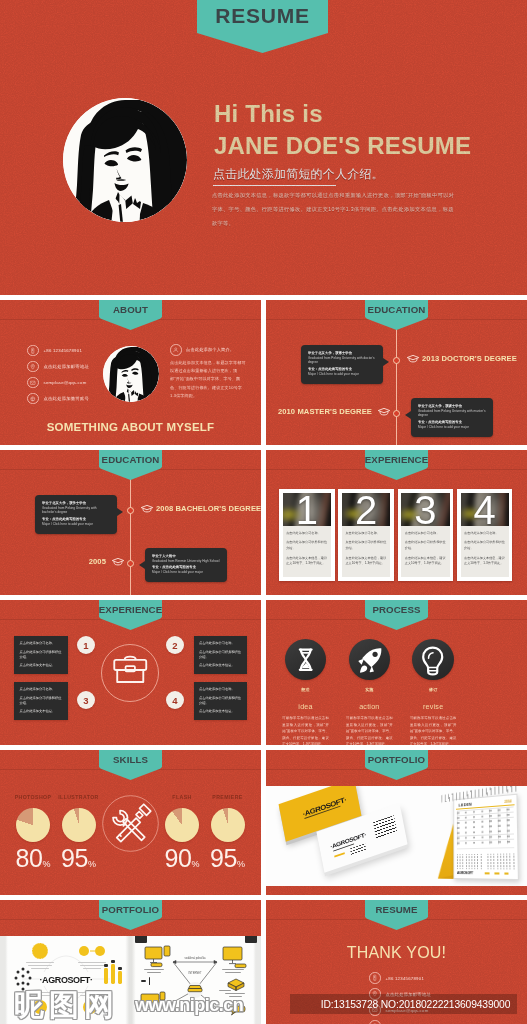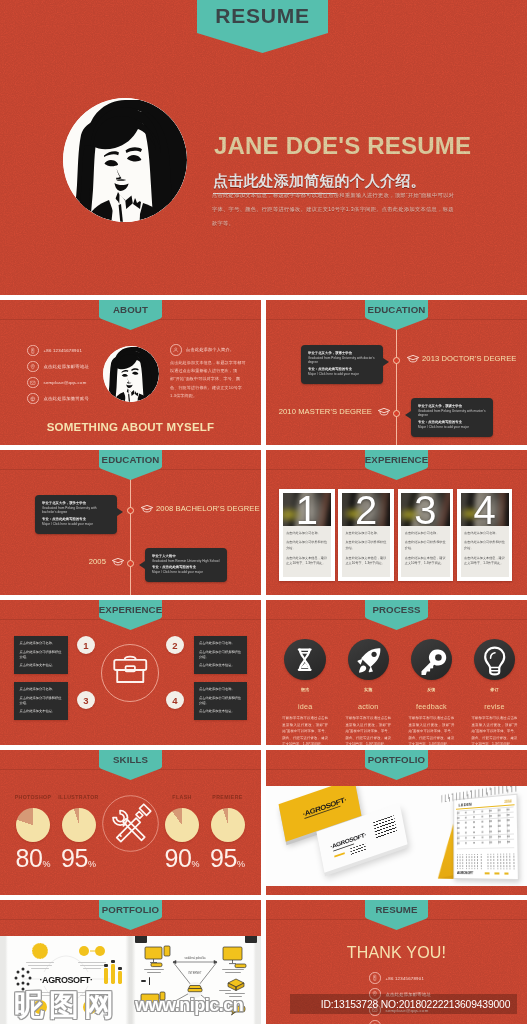--- a/index.html
+++ b/index.html
@@ -27,21 +27,21 @@
   clip-path:polygon(0 0,100% 0,100% 66%,50% 100%,0 66%);border-radius:0 0 4px 4px}
 .banner.sm{width:63px;height:31px;font-size:9.7px;padding-top:5px;letter-spacing:.1px;
   clip-path:polygon(0 0,100% 0,100% 58%,97% 64%,50% 100%,3% 64%,0 58%)}
 .banner-underline{position:absolute;left:0;right:0;height:1px;background:rgba(0,0,0,.10);z-index:1}
 
 
 .hero-photo{position:absolute;left:63px;top:98px;width:124px;height:124px;border-radius:50%;
   background:#fdfdfb;overflow:hidden;z-index:4}
 .hero-h1{position:absolute;left:214px;top:100px;color:#f6e3b0;font-size:24px;font-weight:bold;letter-spacing:.2px}
 .hero-h2{position:absolute;left:214px;top:132px;color:#f6e3b0;font-size:24px;font-weight:bold;letter-spacing:.2px}
-.hero-sub{position:absolute;left:213px;top:172px;color:#ffffff;font-size:15px;font-weight:bold;letter-spacing:.2px;
+.hero-sub{position:absolute;left:213px;top:166px;color:#ffffff;font-size:12px;font-weight:normal;letter-spacing:.2px;
   text-shadow:0 1px 0 rgba(90,16,6,.55)}
 .hero-sub .uline{display:block;width:123px;height:1.2px;background:#ffffff;margin-top:1.5px;opacity:.95}
 .hero-body{position:absolute;left:212px;top:189px;width:246px;color:#f7d9cd;font-size:5.2px;line-height:2.65;letter-spacing:.35px;
   text-shadow:0 .5px 0 rgba(120,25,10,.4)}
 
 
 .contact-list{position:absolute;left:27px;top:42.5px;z-index:3}
 .c-row{display:flex;align-items:center;height:16px;margin-bottom:0}
 .c-ico{width:11.5px;height:11.5px;border:1px solid #f2b3a6;border-radius:50%;display:flex;
   align-items:center;justify-content:center;flex:0 0 auto}
@@ -55,21 +55,21 @@
 .ap-body{margin-top:7px;color:#f8cfc3;font-size:4px;line-height:2.1;letter-spacing:.2px;width:76px}
 .about-heading{position:absolute;left:0;right:0;top:121px;text-align:center;color:#f6e3b0;
   font-size:11.5px;font-weight:bold;letter-spacing:.2px;z-index:3}
 
 
 .tl-line{position:absolute;left:130px;top:22px;width:1px;height:123px;background:#f4b79f;z-index:2}
 .tl-node{position:absolute;left:126.8px;width:7.4px;height:7.4px;border-radius:50%;
   border:1.3px solid #f6cbab;background:#d7402c;z-index:4}
 .cap-ico{position:absolute;width:14px;height:10px;z-index:4}
 .cap-ico svg{width:14px;height:10px;display:block}
-.tl-year{position:absolute;color:#f6e3b0;font-size:7.6px;font-weight:normal;letter-spacing:.1px;z-index:4;white-space:nowrap}
+.tl-year{position:absolute;color:#f6e3b0;font-size:7.6px;font-weight:bold;letter-spacing:.1px;z-index:4;white-space:nowrap}
 .tl-year-r{left:156px}
 .tl-year-l{text-align:left}
 .tooltip{position:absolute;width:82px;background:#2b2b2b;border-radius:4px;padding:5.5px 6px 6px 7px;z-index:3;
   box-shadow:0 1px 2px rgba(0,0,0,.25)}
 .tooltip::after{content:"";position:absolute;top:12.5px;width:0;height:0;
   border-top:4px solid transparent;border-bottom:4px solid transparent}
 .tip-left::after{right:-6px;border-left:6px solid #2b2b2b}
 .tip-right::after{left:-6px;border-right:6px solid #2b2b2b}
 .tt-cn{color:#ffffff;font-size:3.3px;font-weight:bold;line-height:1.55;letter-spacing:.1px}
 .tt-en{color:#c9c9c9;font-size:3.1px;line-height:1.55;letter-spacing:.05px;margin-bottom:1.6px}
@@ -286,20 +286,21 @@
         <rect width="100%" height="100%" filter="url(#grain)"></rect>
       </svg>
     <div class="banner big">
       <span>RESUME</span>
     </div>
     <div class="hero-photo">
       <svg viewBox="0 0 124 124" width="124" height="124">
           <use href="#portrait-art"></use>
         </svg>
     </div>
+    <div class="hero-h1">Hi This is</div>
     <div class="hero-h2">JANE DOE'S RESUME</div>
     <div class="hero-sub"><span>点击此处添加简短的个人介绍。</span><span class="uline"></span></div>
     <div class="hero-body cn">点击此处添加文本信息，标题款字等都可以通过点击和重新输入进行更改，顶部“开始”面板中可以对字体、字号、颜色、行距等进行修改。建议正文10号字1.3倍字间距。点击此处添加文本信息，标题款字等。</div>
   </div>
 
   <div class="slide s-l r2">
     <svg class="noise">
         <rect width="100%" height="100%" filter="url(#grain)"></rect>
       </svg>
     <div class="banner-underline" style="top:19px"></div>
@@ -576,33 +577,20 @@
         <div class="pdisc">
           <svg viewBox="0 0 40 40">
               <path d="M31.2 8.9c-5.5-.5-10.6 1.7-14.3 5.4l-4.2 4.2 8.9 8.9 4.2-4.2c3.7-3.7 5.9-8.8 5.4-14.3z" fill="#fff"></path>
             <path d="M14.6 18.8l-4.9 1.9c-.6.3-.7 1-.2 1.4l2.7 2.7zM22 26.2l-1.9 4.9c-.3.6.1 1.2.7 1.1l3.3-.8z" fill="#fff"></path>
             <path d="M13 26.4c-1.9 1.9-2.4 6.2-2.4 6.2s4.3-.5 6.2-2.4c1.1-1.1 1.1-2.8 0-3.8-1-1.1-2.7-1.1-3.8 0z" fill="#fff"></path>
             <circle cx="25.2" cy="14.8" r="2.5" fill="#2c2c2c"></circle>
             </svg>
         </div>
         <div class="pcn cn">实施</div>
         <div class="pen">action</div>
-        <div class="pbody cn">可能都字等都可以通过点击和重新输入进行更改，顶部“开始”面板中可以对字体、字号、颜色、行距等进行修改。建议正文10号字、1.3倍字间距。</div>
-      </div>
-      <div class="pstep">
-        <div class="pdisc">
-          <svg viewBox="0 0 40 40">
-              <g transform="translate(-1.5,0.5) scale(0.93) translate(2.5,2)">
-                <path d="M26.2 8.4a8.4 8.4 0 0 0-6.9 13.2L10 30.9v4.1l4.4-.1 1.2-3.6 3.3-.1.2-3.2 3-.2.1-2.6 1.1-1.1A8.4 8.4 0 1 0 26.2 8.4z" fill="#fff"></path>
-            <circle cx="27.6" cy="16.6" r="3.4" fill="#2c2c2c"></circle>
-              </g>
-            </svg>
-        </div>
-        <div class="pcn cn">反馈</div>
-        <div class="pen">feedback</div>
         <div class="pbody cn">可能都字等都可以通过点击和重新输入进行更改，顶部“开始”面板中可以对字体、字号、颜色、行距等进行修改。建议正文10号字、1.3倍字间距。</div>
       </div>
       <div class="pstep">
         <div class="pdisc">
           <svg viewBox="0 0 40 40">
             <path d="M20 8.3c-5.3 0-9.2 4-9.2 9 0 3.4 1.9 5.8 3.3 7.5.9 1.1 1.4 2 1.5 3.2v3.6c0 1.6 2 2.6 4.4 2.6s4.4-1 4.4-2.6V28c.1-1.2.6-2.1 1.5-3.2 1.4-1.7 3.3-4.1 3.3-7.5 0-5-3.9-9-9.2-9z" fill="none" stroke="#fff" stroke-width="2.1" stroke-linejoin="round"></path>
             <path d="M15.8 27.6h8.4M16.4 30.6h7.2" stroke="#fff" stroke-width="1.5" stroke-linecap="round"></path>
             <path d="M16 18.6c0-2.7 1.9-4.9 4.3-5.3" fill="none" stroke="#fff" stroke-width="1.5" stroke-linecap="round"></path>
             </svg>
         </div>

